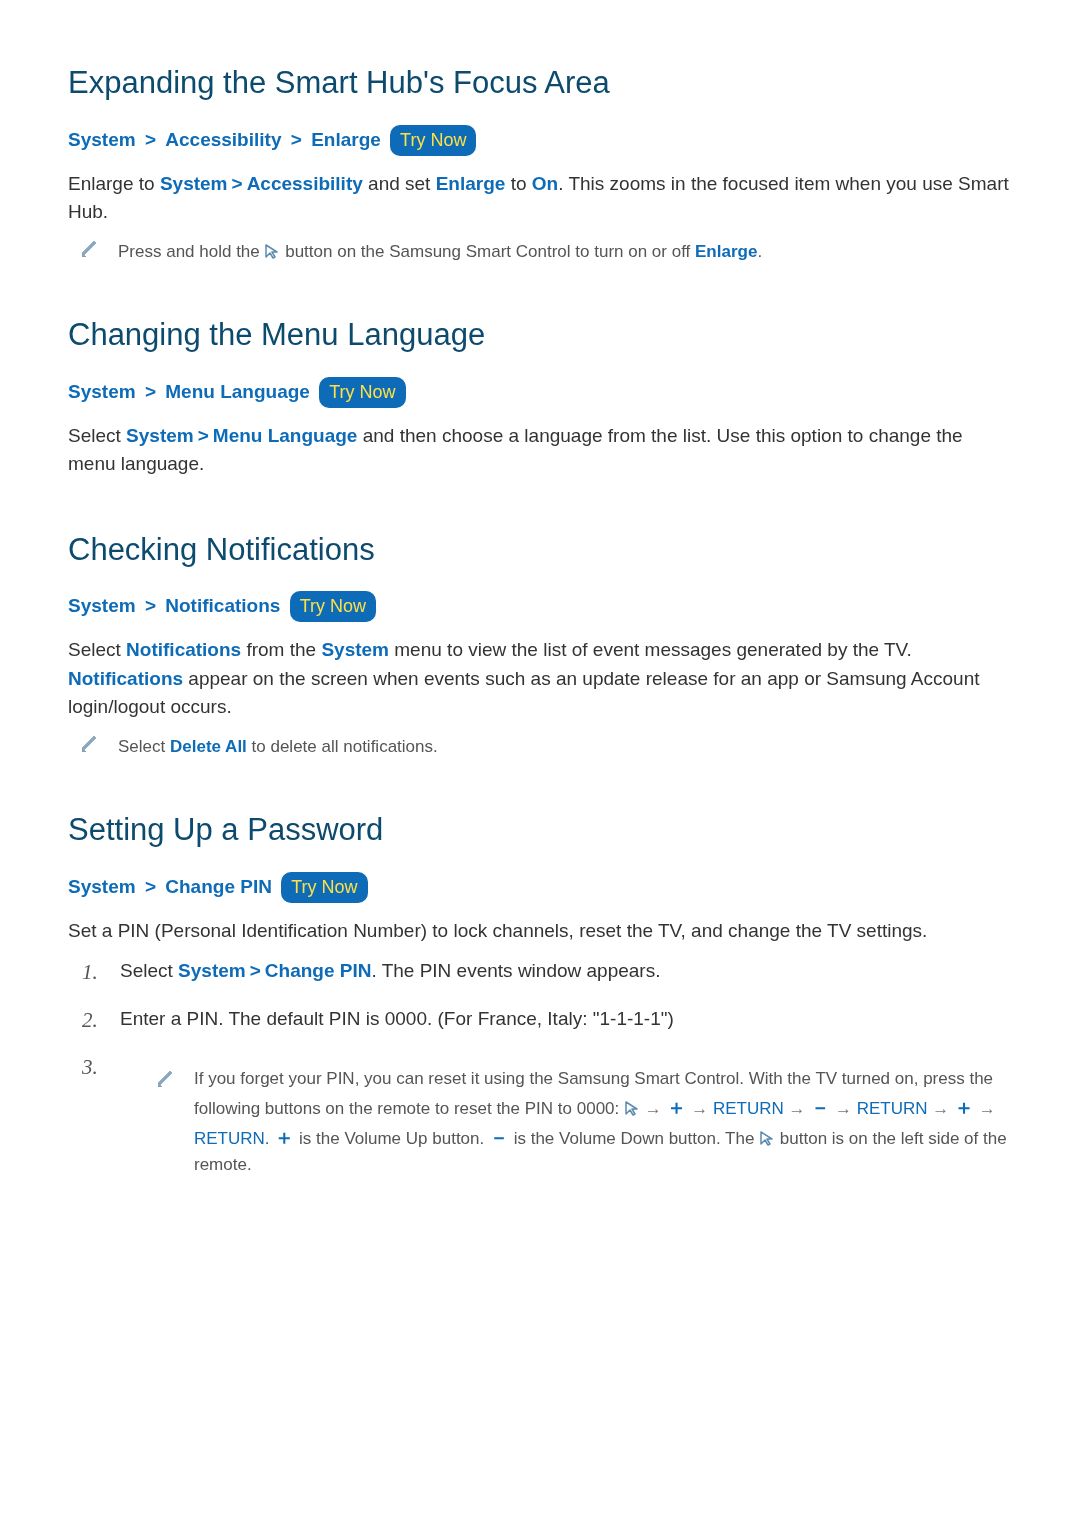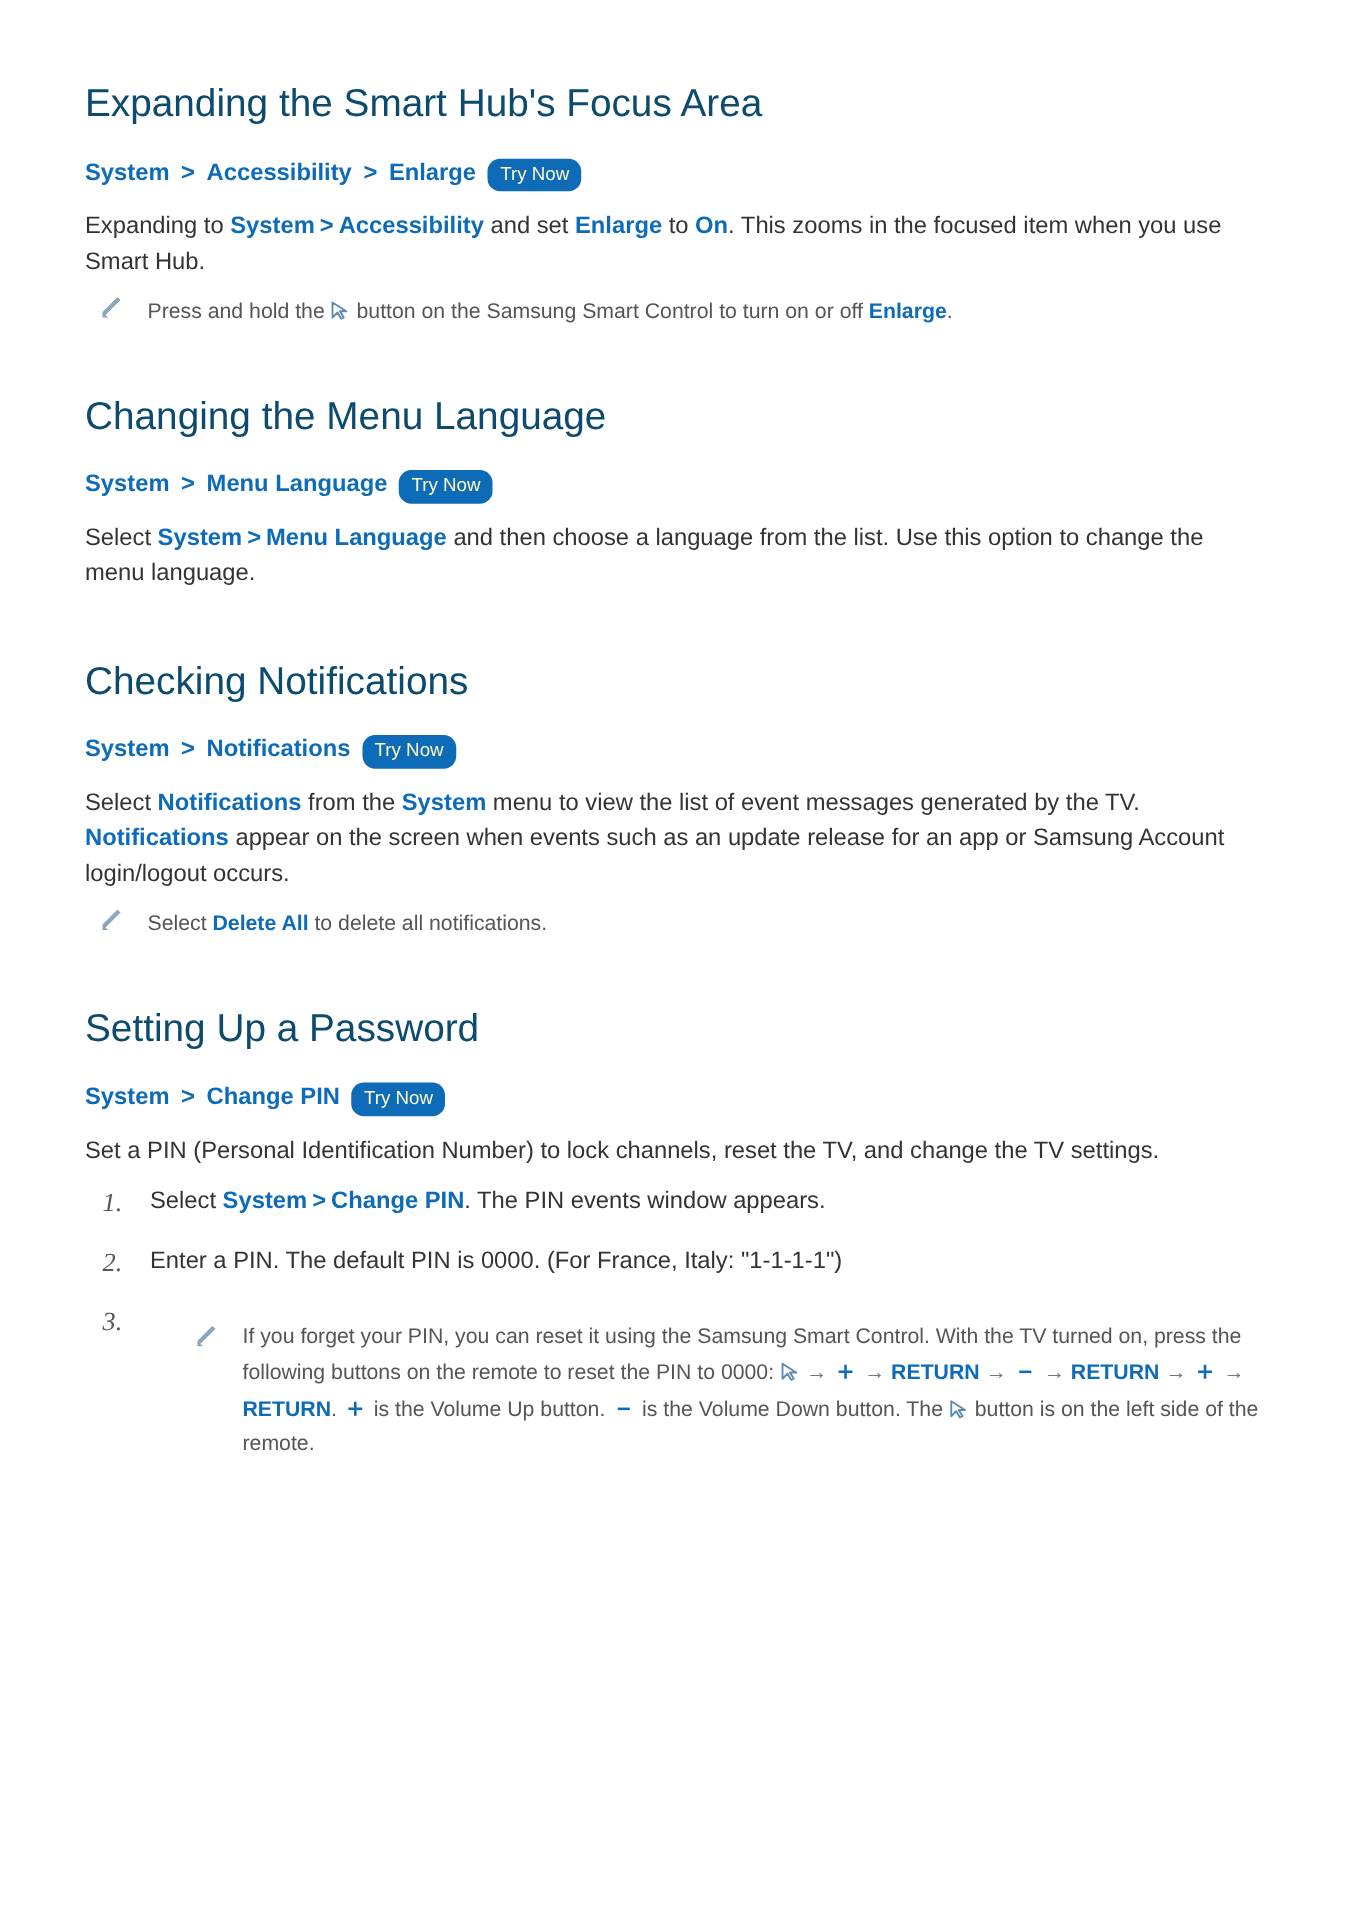--- a/index.html
+++ b/index.html
@@ -19,42 +19,42 @@
       margin-bottom: 18px;
       margin-top: 48px;
     }
     h2:first-of-type { margin-top: 0; }
     .nav-path { margin-bottom: 14px; }
     .nav-link { color: #0d6bb8; font-weight: bold; }
     .chev { color: #0d6bb8; font-weight: bold; padding: 0 4px; }
     .try-now {
       display: inline-block;
       background: #0d6bb8;
-      color: #fef9c3;
-      font-size: 15px;
+      color: #fde047;
+      font-size: 18px;
       font-weight: 500;
       padding: 2px 10px;
       border-radius: 10px;
       margin-left: 4px;
     }
     p.body { color: #333; margin-bottom: 12px; }
     .hl { color: #0d6bb8; font-weight: bold; }
     .note-list { list-style: none; margin: 0 0 24px 14px; }
     .note-list li { display: flex; gap: 18px; margin-bottom: 14px; color: #555; font-size: 17px; }
     .note-icon { flex: 0 0 auto; width: 18px; }
     .note-icon svg { width: 16px; height: 16px; }
     .cursor-inline { display: inline-block; vertical-align: -2px; width: 16px; height: 16px; }
     ol.steps { list-style: none; margin: 12px 0 0 14px; }
     ol.steps > li { display: flex; gap: 20px; margin-bottom: 16px; }
     ol.steps .num { font-style: italic; color: #555; font-size: 21px; min-width: 18px; font-family: Georgia, serif; }
     .sub-note { display: flex; gap: 18px; margin-top: 14px; color: #555; font-size: 17px; margin-left: 38px; }
     .sub-note .note-icon { margin-top: 3px; }
     .op { color: #0d6bb8; font-weight: bold; font-size: 20px; }
     .arrow { color: #777; }
-    .ret { color: #0d6bb8; font-weight: bold; }
+    .ret { color: #0d6bb8; font-weight: normal; }
   </style>
 </head>
 <body>
 
 <svg width="0" height="0" style="position:absolute">
   <defs>
     <g id="pencil-icon">
       <path d="M2 14 L14 2 L12 0 L0 12 L0 16 L4 16 Z" fill="#8aa8bf" stroke="#6a8ba5" stroke-width="0.5"></path>
     </g>
     <g id="cursor-icon">
@@ -68,21 +68,21 @@
 <div class="nav-path">
   <span class="nav-link">System</span>
   <span class="chev">&gt;</span>
   <span class="nav-link">Accessibility</span>
   <span class="chev">&gt;</span>
   <span class="nav-link">Enlarge</span>
   <span class="try-now">Try Now</span>
 </div>
 
 <p class="body">
-  <span>Expanding to </span><span class="hl">System</span><span class="chev">&gt;</span><span class="hl">Accessibility</span><span> and set </span><span class="hl">Enlarge</span><span> to </span><span class="hl">On</span><span>. This zooms in the focused item when you use Smart Hub.</span>
+  <span>Enlarge to </span><span class="hl">System</span><span class="chev">&gt;</span><span class="hl">Accessibility</span><span> and set </span><span class="hl">Enlarge</span><span> to </span><span class="hl">On</span><span>. This zooms in the focused item when you use Smart Hub.</span>
 </p>
 
 <ul class="note-list">
   <li>
     <span class="note-icon"><svg viewBox="0 0 16 16">
           <use href="#pencil-icon"></use>
         </svg></span>
     <span>
       <span>Press and hold the </span><svg class="cursor-inline" viewBox="0 0 16 16">
           <use href="#cursor-icon"></use>

